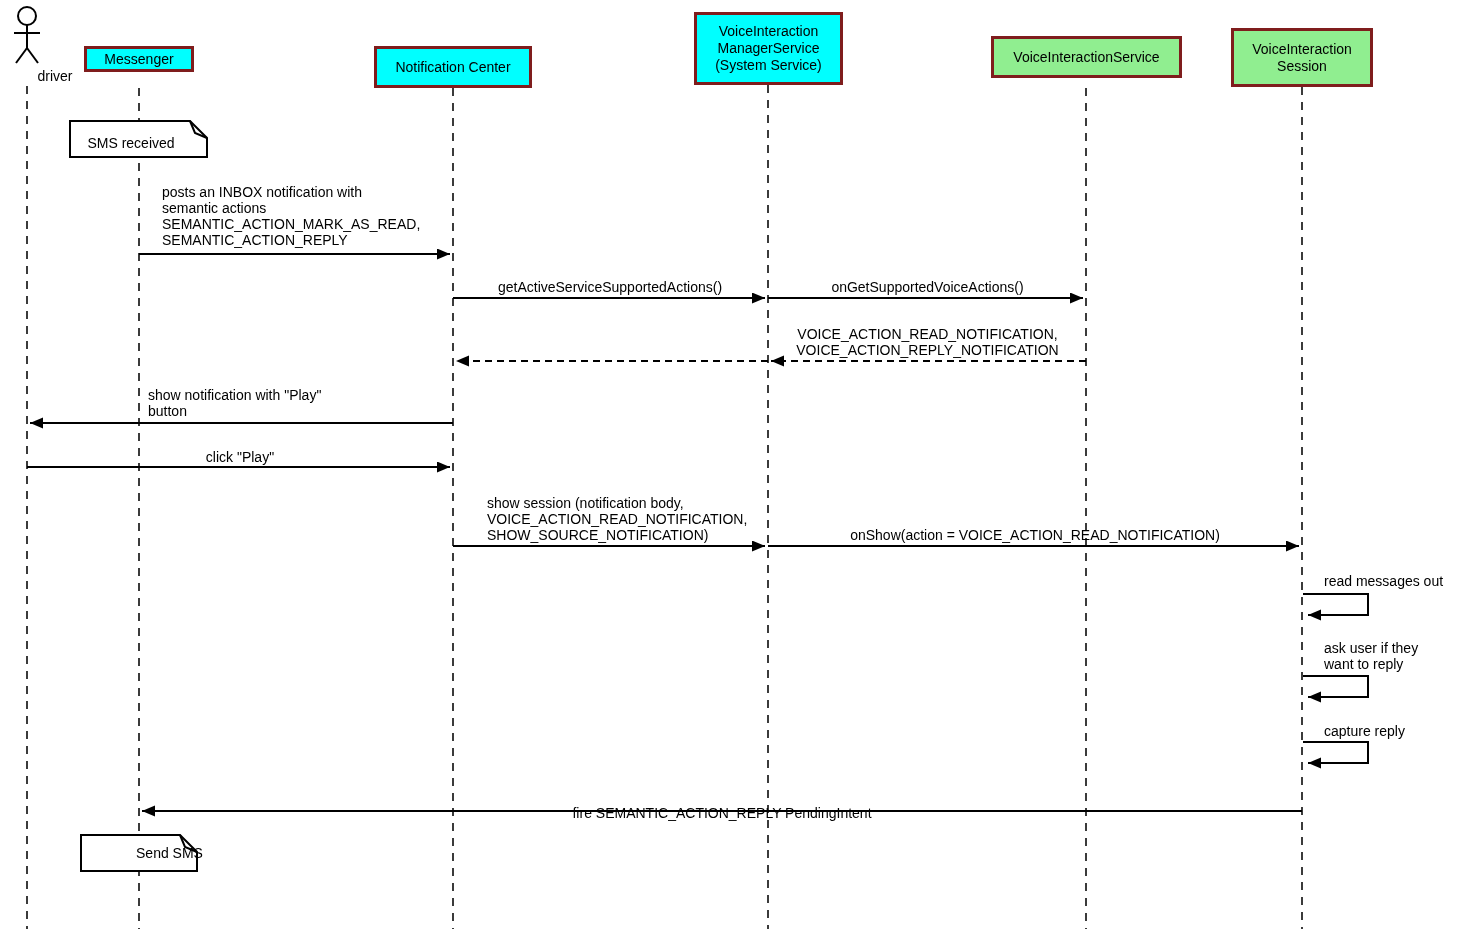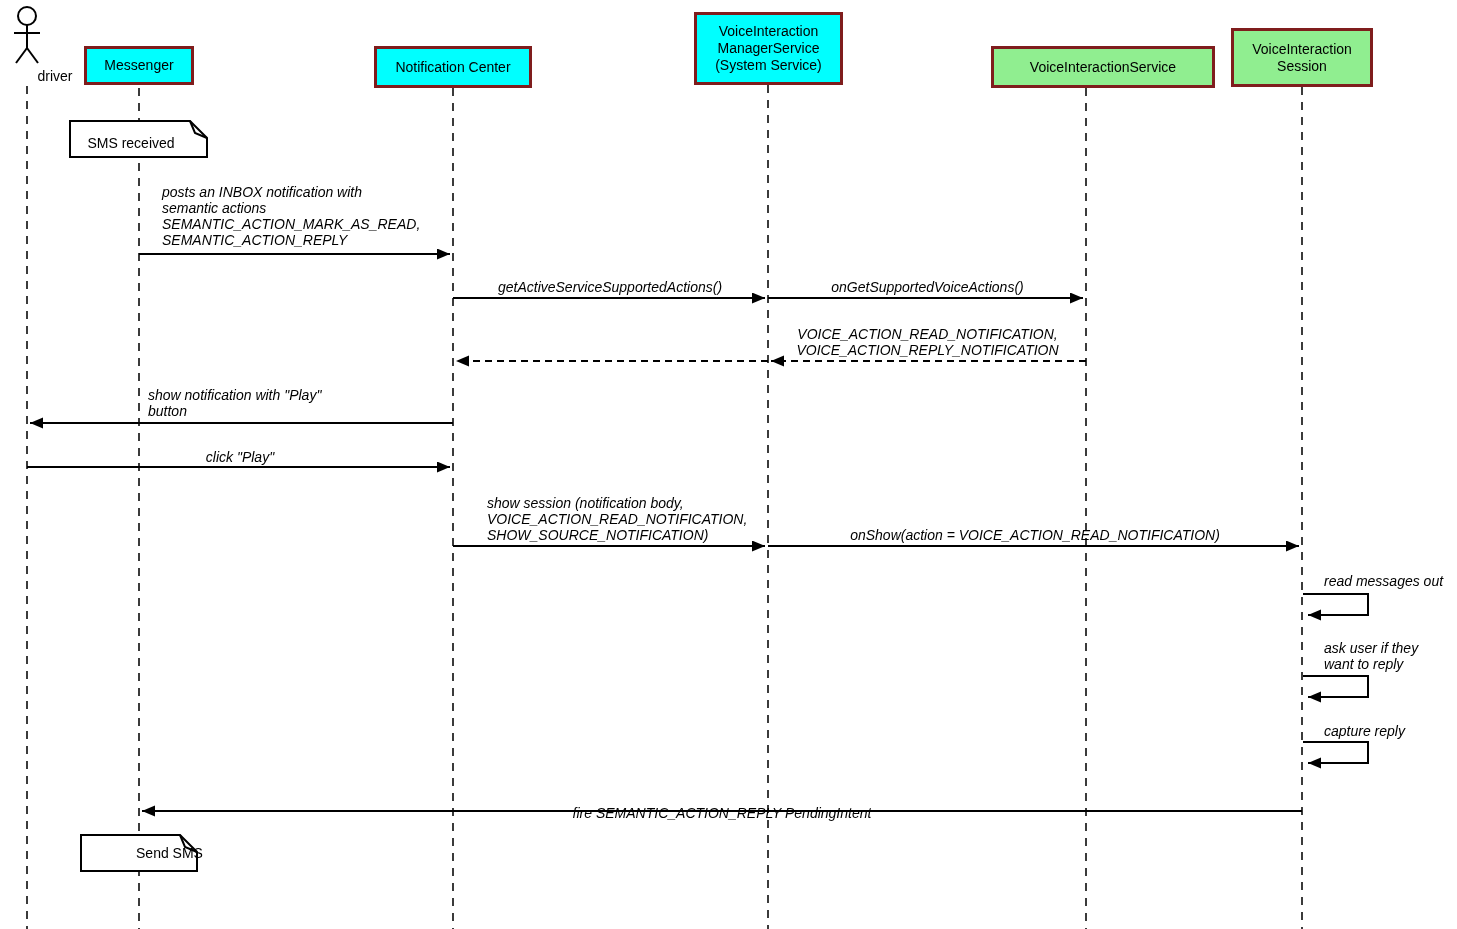--- a/index.html
+++ b/index.html
@@ -9,21 +9,21 @@
     overflow:hidden;
   }
   svg.layer{position:absolute;left:0;top:0;}
   .box{
     position:absolute;box-sizing:border-box;border:3px solid #7f1d1d;
     display:flex;align-items:center;justify-content:center;
     text-align:center;white-space:pre-line;line-height:17px;
   }
   .cyan{background:#00ffff;}
   .green{background:#90ee90;}
-  .lbl{position:absolute;line-height:16px;white-space:pre-line;font-style:italic;}
+  .lbl{position:absolute;line-height:16px;white-space:pre-line;}
   .ctr{text-align:center;}
   .note-text{
     position:absolute;display:flex;align-items:center;justify-content:center;
     text-align:center;
   }
   .actor-label{position:absolute;text-align:center;padding-left:28px;}
 </style>
 </head>
 <body>
 
@@ -72,26 +72,26 @@
     <g stroke="#000" stroke-width="2" fill="#ffffff">
       <path d="M70,121 L190,121 L207,138 L207,157 L70,157 Z"></path>
       <path d="M190,121 L195,133 L207,138" fill="none"></path>
       <path d="M81,835 L180,835 L197,852 L197,871 L81,871 Z"></path>
       <path d="M180,835 L185,847 L197,852" fill="none"></path>
     </g>
   </svg>
 
   <div class="actor-label" style="left:0;top:68px;width:54px;">driver</div>
 
-  <div class="box cyan" style="left:84px;top:46px;width:110px;height:39px;">Messenger</div>
+  <div class="box cyan" style="left:84px;top:46px;width:110px;height:26px;">Messenger</div>
   <div class="box cyan" style="left:374px;top:46px;width:158px;height:42px;">Notification Center</div>
   <div class="box cyan" style="left:694px;top:12px;width:149px;height:73px;">VoiceInteraction
 ManagerService
 (System Service)</div>
-  <div class="box green" style="left:991px;top:46px;width:224px;height:42px;">VoiceInteractionService</div>
+  <div class="box green" style="left:991px;top:36px;width:191px;height:42px;">VoiceInteractionService</div>
   <div class="box green" style="left:1231px;top:28px;width:142px;height:59px;">VoiceInteraction
 Session</div>
 
   <div class="note-text" style="left:70px;top:121px;width:122px;height:44px;">SMS received</div>
   <div class="note-text" style="left:81px;top:835px;width:101px;height:36px;padding-left:38px;">Send SMS</div>
 
   <div class="lbl" style="left:162px;top:184px;">posts an INBOX notification with
 semantic actions
 SEMANTIC_ACTION_MARK_AS_READ,
 SEMANTIC_ACTION_REPLY</div>

